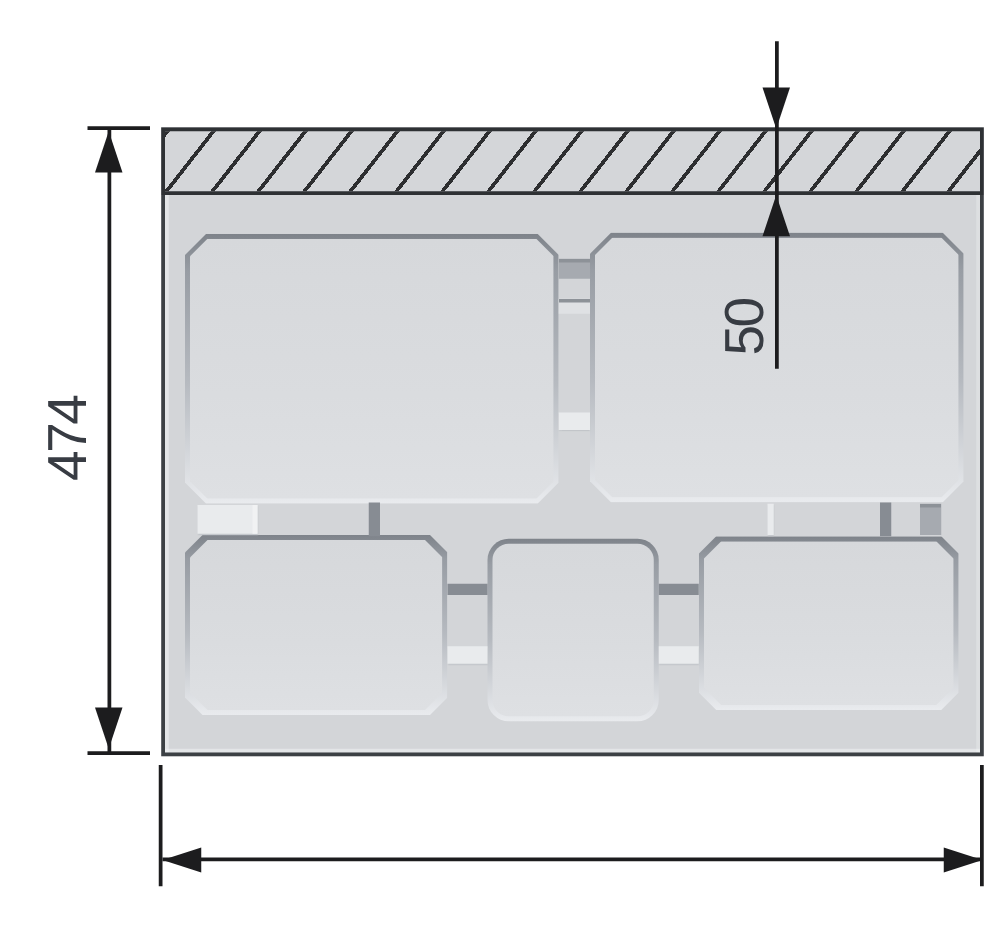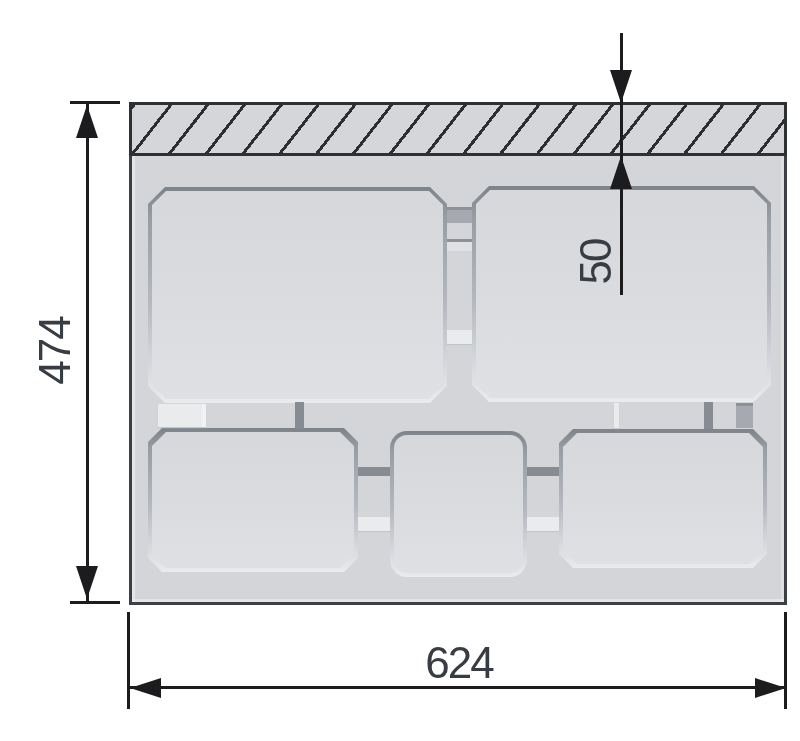--- a/index.html
+++ b/index.html
@@ -94,20 +94,19 @@
   <div class="dline" style="left:86px;top:103px;width:3px;height:500px"></div>
   <div class="arr arr-up" style="left:76px;top:105px"></div>
   <div class="arr arr-down" style="left:76px;top:566px"></div>
   <div class="dim-text rot" style="left:55px;top:351px">474</div>
 
   <div class="dline" style="left:127px;top:612px;width:3px;height:97px"></div>
   <div class="dline" style="left:784px;top:612px;width:3px;height:97px"></div>
   <div class="dline" style="left:130px;top:686px;width:656px;height:3px"></div>
   <div class="arr arr-left" style="left:130px;top:678px"></div>
   <div class="arr arr-right" style="left:755px;top:678px"></div>
-  <div class="dim-text" style="left:459px;top:663px">624</div>
 
   <div class="dline" style="left:620px;top:33px;width:3px;height:262px"></div>
   <div class="arr arr-down" style="left:610px;top:70px"></div>
   <div class="arr arr-up" style="left:610px;top:156px"></div>
   <div class="dim-text rot" style="left:596px;top:262px">50</div>
 
 </div>
 
 </body></html>

